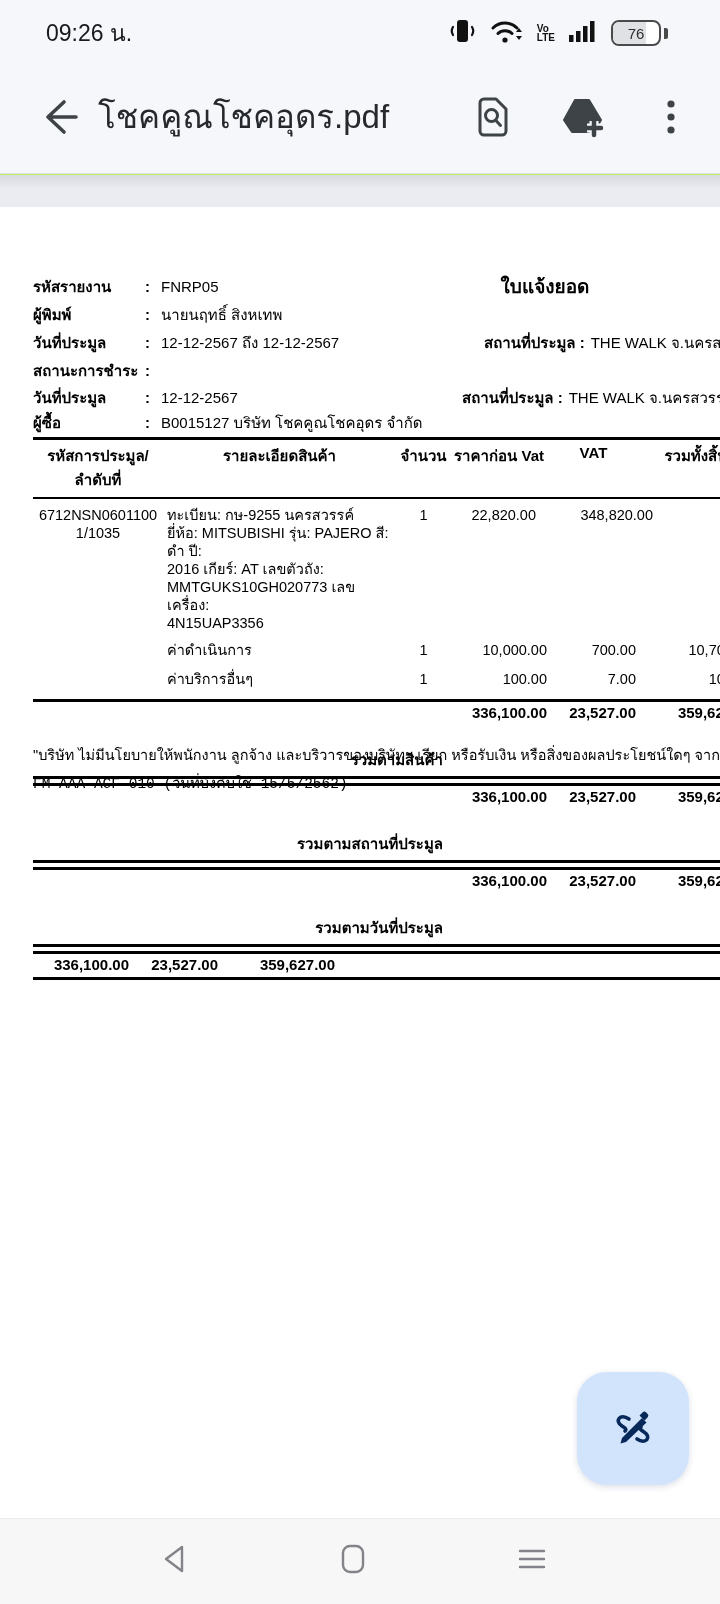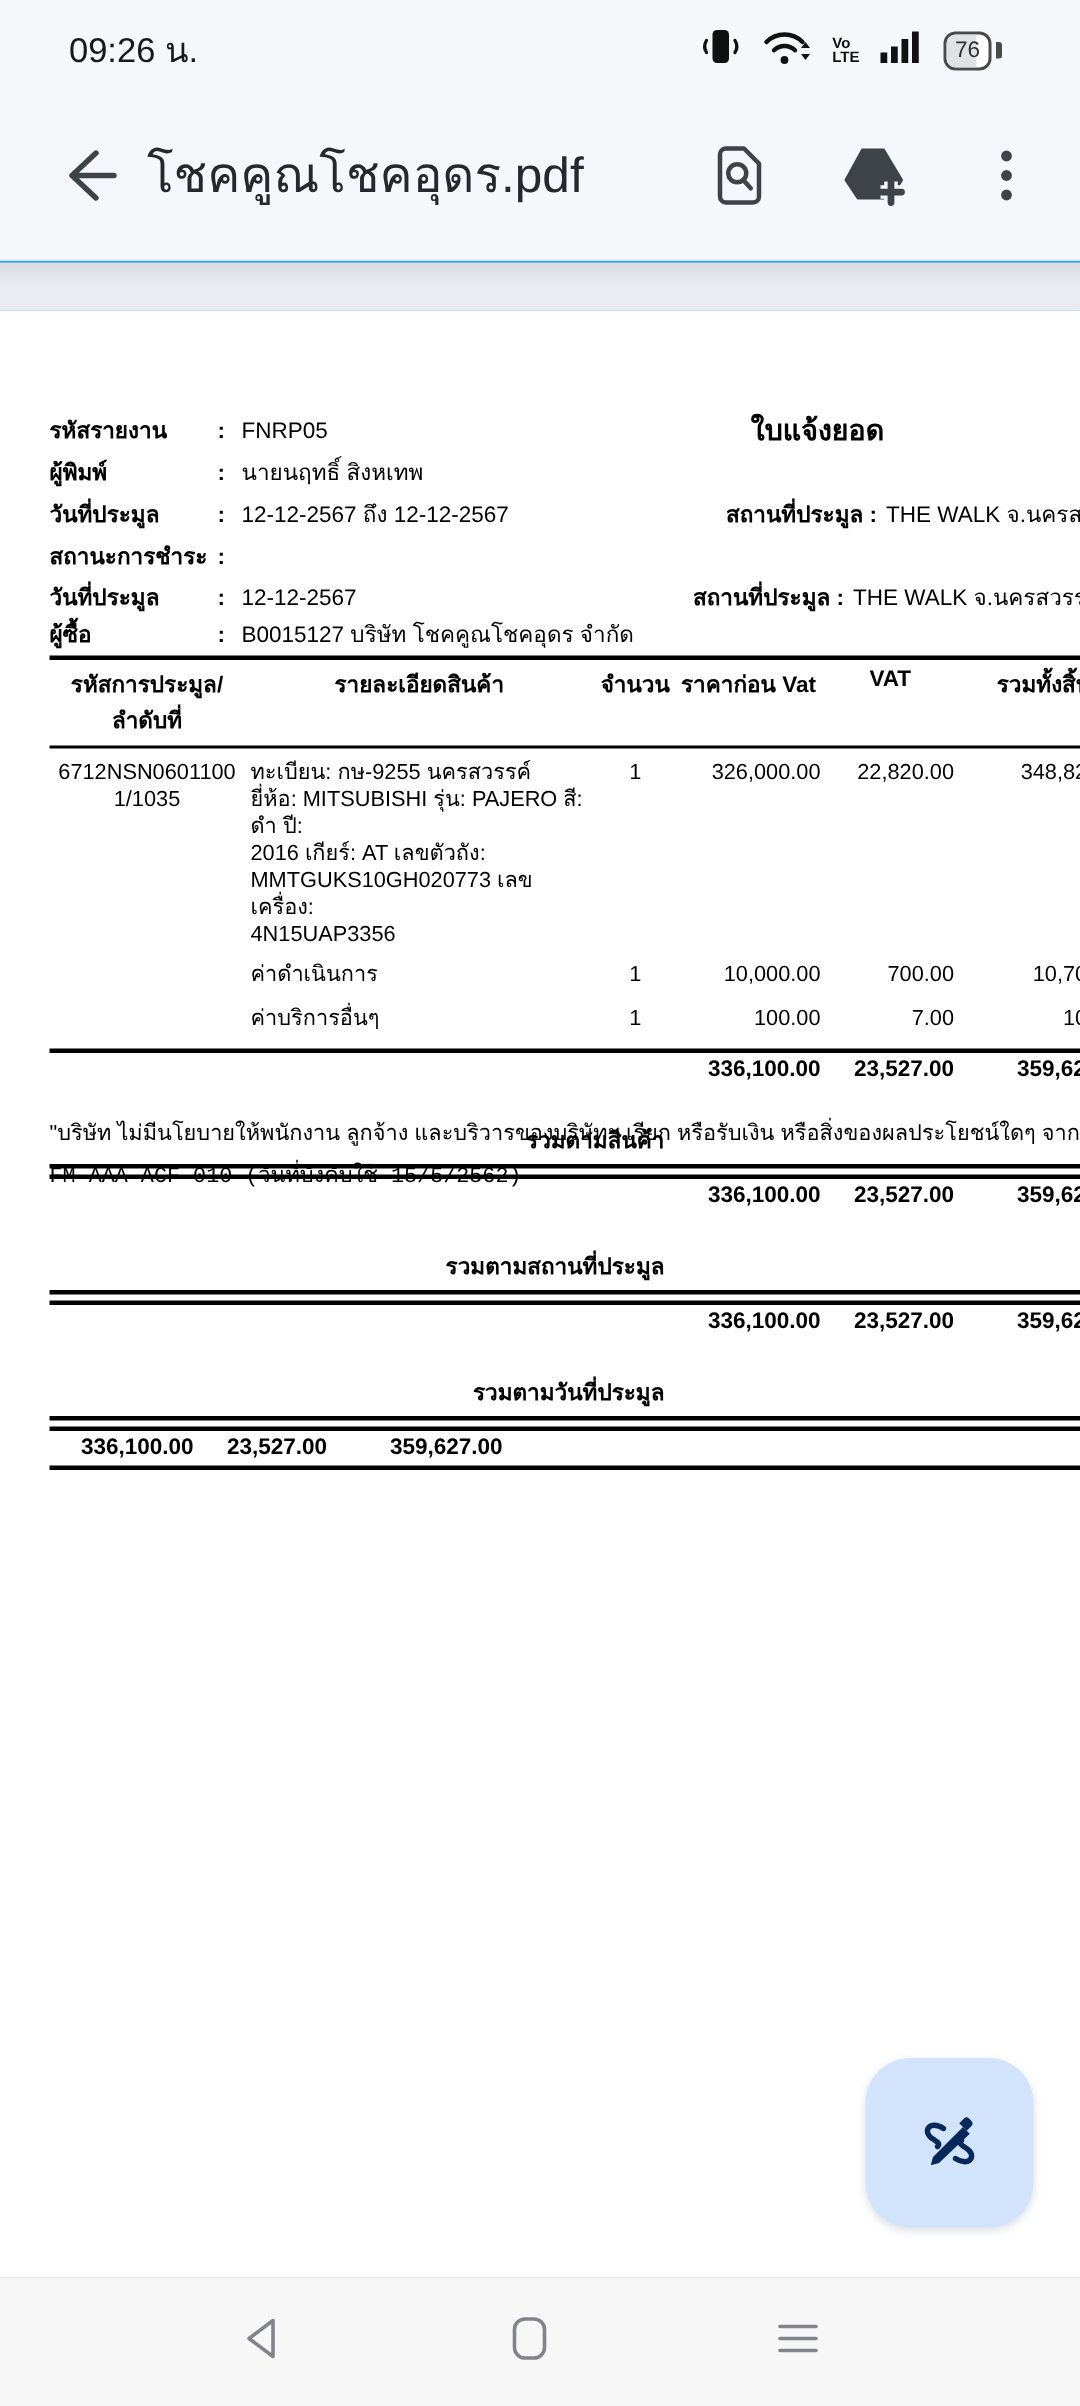--- a/index.html
+++ b/index.html
@@ -1,25 +1,25 @@
 <!DOCTYPE html>
 <html><head>
 <meta charset="utf-8">
 <style>
   * { margin:0; padding:0; box-sizing:border-box; }
   html,body { width:720px; height:1604px; overflow:hidden; background:#fff;
               font-family:"Liberation Sans","DejaVu Sans",sans-serif; }
-  .screen { position:relative; width:720px; height:1604px; overflow:hidden; background:#0ea5e9; }
+  .screen { position:relative; width:720px; height:1604px; overflow:hidden; background:#bef264; }
 
   
   .status-bar { position:absolute; top:0; left:0; width:720px; height:58px; background:#f6f7fb; }
   .time { position:absolute; left:46px; top:15px; font-size:23px; font-weight:500; color:#17191c; }
   .st-icons { position:absolute; right:52px; top:16px; display:flex; align-items:center; gap:13px; }
   .volte { font-size:10px; font-weight:700; line-height:9px; color:#111; text-align:left; }
-  .battery { position:relative; width:32px; height:26px; border:2px solid #4a4a4a; border-radius:8px;
+  .battery { position:relative; width:50px; height:26px; border:2px solid #4a4a4a; border-radius:8px;
              display:flex; align-items:center; justify-content:center; overflow:hidden; background:#fff; }
   .battery .fill { position:absolute; left:0; top:0; bottom:0; width:72%; background:#dfe1e4; }
   .battery .pct { position:relative; font-size:15px; color:#2e2e2e; }
   .bat-nub { width:4px; height:11px; background:#4a4a4a; border-radius:0 2px 2px 0; margin-left:-10px; }
 
   
   .toolbar { position:absolute; top:58px; left:0; width:720px; height:116px; background:#f6f7fb;
              border-bottom:1px solid #dddfe4; }
   .back-btn { position:absolute; left:34px; top:36px; width:46px; height:46px; }
   .tb-title { position:absolute; left:98px; top:32px; width:340px; font-size:33px; color:#25282c;
@@ -188,21 +188,20 @@
 
       <div class="tr item">
         <div class="c1">6712NSN0601100
 1/1035</div>
         <div class="c2">ทะเบียน: กษ-9255 นครสวรรค์
 ยี่ห้อ: MITSUBISHI รุ่น: PAJERO  สี: ดำ ปี:
 2016 เกียร์: AT เลขตัวถัง:
 MMTGUKS10GH020773 เลขเครื่อง:
 4N15UAP3356</div>
         <div class="c3">1</div>
-        <div class="c4">326,000.00</div>
         <div class="c5">22,820.00</div>
         <div class="c6">348,820.00</div>
       </div>
       <div class="tr item small">
         <div class="c1"></div>
         <div class="c2">ค่าดำเนินการ</div>
         <div class="c3">1</div>
         <div class="c4">10,000.00</div>
         <div class="c5">700.00</div>
         <div class="c6">10,700.00</div>

